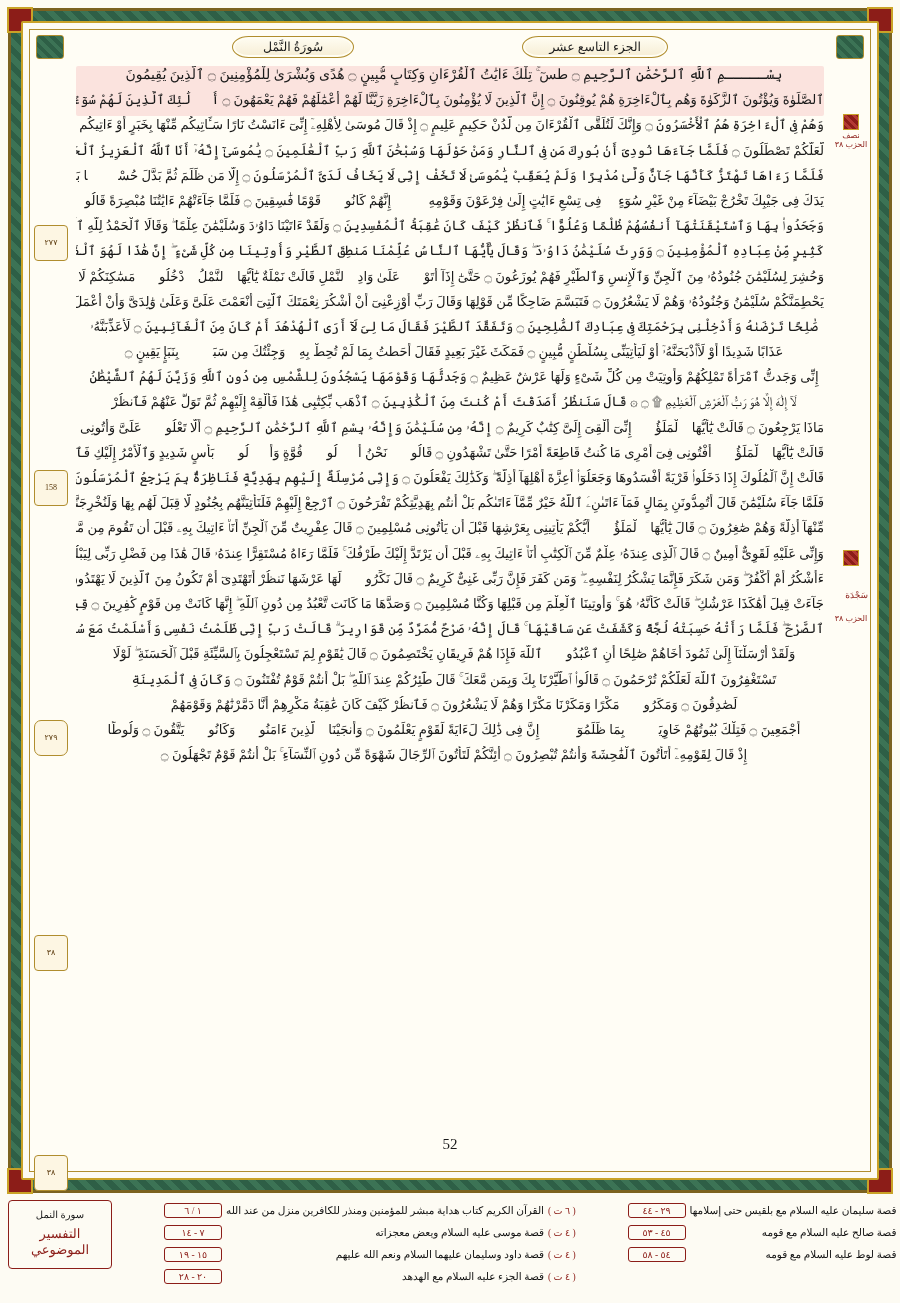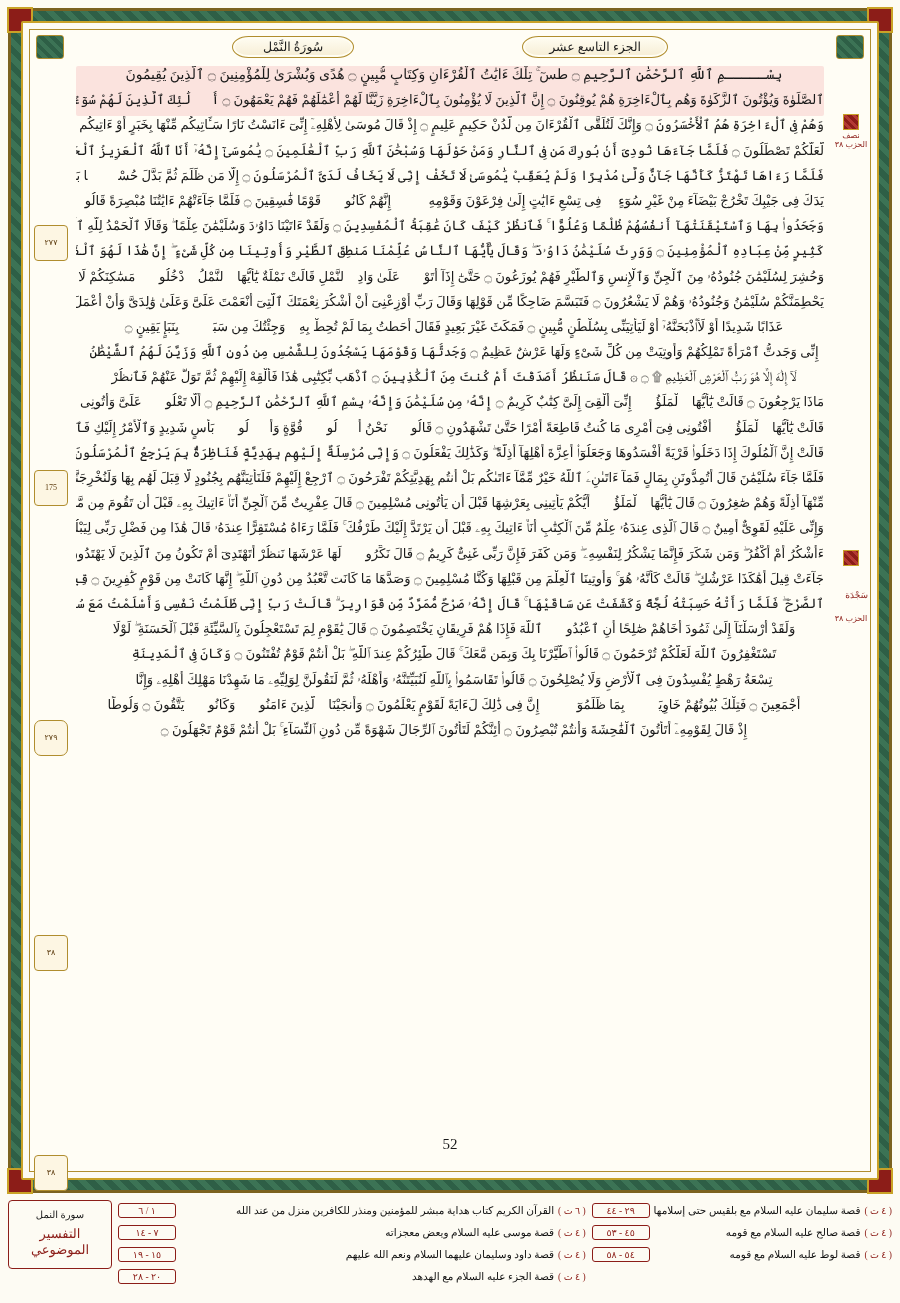--- a/index.html
+++ b/index.html
@@ -151,20 +151,21 @@
   }
   .idx-row{
     display:flex;flex-direction:row-reverse;align-items:center;gap:4px;
     height:20px;
   }
   .rng{
     border:1px solid #8c1d18;color:#8c1d18;
     border-radius:3px;
     padding:1px 5px;font-size:9.5px;min-width:46px;text-align:center;
     white-space:nowrap;
+    margin-left:46px;
   }
   .desc{flex:1;color:#111;font-size:10.5px;white-space:nowrap;}
   .tcount{color:#8c1d18;font-size:9.5px;white-space:nowrap;direction:rtl;}
   .idx-col{display:flex;flex-direction:column;gap:2px;}
   .idx-half{display:flex;flex-direction:row-reverse;gap:6px;}
 </style>
 </head>
 <body>
 
 <div class="page">
@@ -191,53 +192,54 @@
             <span class="line">ٱلصَّلَوٰةَ وَيُؤْتُونَ ٱلزَّكَوٰةَ وَهُم بِٱلْءَاخِرَةِ هُمْ يُوقِنُونَ ۝ إِنَّ ٱلَّذِينَ لَا يُؤْمِنُونَ بِٱلْءَاخِرَةِ زَيَّنَّا لَهُمْ أَعْمَٰلَهُمْ فَهُمْ يَعْمَهُونَ ۝ أُو۟لَٰٓئِكَ ٱلَّذِينَ لَهُمْ سُوٓءُ ٱلْعَذَابِ</span>
           </div>
           <span class="line">وَهُمْ فِى ٱلْءَاخِرَةِ هُمُ ٱلْأَخْسَرُونَ ۝ وَإِنَّكَ لَتُلَقَّى ٱلْقُرْءَانَ مِن لَّدُنْ حَكِيمٍ عَلِيمٍ ۝ إِذْ قَالَ مُوسَىٰ لِأَهْلِهِۦٓ إِنِّىٓ ءَانَسْتُ نَارًا سَـَٔاتِيكُم مِّنْهَا بِخَبَرٍ أَوْ ءَاتِيكُم بِشِهَابٍ قَبَسٍ</span>
           <span class="line">لَّعَلَّكُمْ تَصْطَلُونَ ۝ فَلَمَّا جَآءَهَا نُودِىَ أَنۢ بُورِكَ مَن فِى ٱلنَّارِ وَمَنْ حَوْلَهَا وَسُبْحَٰنَ ٱللَّهِ رَبِّ ٱلْعَٰلَمِينَ ۝ يَٰمُوسَىٰٓ إِنَّهُۥٓ أَنَا ٱللَّهُ ٱلْعَزِيزُ ٱلْحَكِيمُ ۝ وَأَلْقِ عَصَاكَ</span>
           <span class="line">فَلَمَّا رَءَاهَا تَهْتَزُّ كَأَنَّهَا جَآنٌّ وَلَّىٰ مُدْبِرًا وَلَمْ يُعَقِّبْ يَٰمُوسَىٰ لَا تَخَفْ إِنِّى لَا يَخَافُ لَدَىَّ ٱلْمُرْسَلُونَ ۝ إِلَّا مَن ظَلَمَ ثُمَّ بَدَّلَ حُسْنًۢا بَعْدَ سُوٓءٍ فَإِنِّى غَفُورٌ رَّحِيمٌ ۝ وَأَدْخِلْ</span>
           <span class="line">يَدَكَ فِى جَيْبِكَ تَخْرُجْ بَيْضَآءَ مِنْ غَيْرِ سُوٓءٍ ۖ فِى تِسْعِ ءَايَٰتٍ إِلَىٰ فِرْعَوْنَ وَقَوْمِهِۦٓ ۚ إِنَّهُمْ كَانُوا۟ قَوْمًا فَٰسِقِينَ ۝ فَلَمَّا جَآءَتْهُمْ ءَايَٰتُنَا مُبْصِرَةً قَالُوا۟ هَٰذَا سِحْرٌ مُّبِينٌ ۝</span>
           <span class="line">وَجَحَدُوا۟ بِهَا وَٱسْتَيْقَنَتْهَآ أَنفُسُهُمْ ظُلْمًا وَعُلُوًّا ۚ فَٱنظُرْ كَيْفَ كَانَ عَٰقِبَةُ ٱلْمُفْسِدِينَ ۝ وَلَقَدْ ءَاتَيْنَا دَاوُۥدَ وَسُلَيْمَٰنَ عِلْمًا ۖ وَقَالَا ٱلْحَمْدُ لِلَّهِ ٱلَّذِى فَضَّلَنَا عَلَىٰ</span>
           <span class="line">كَثِيرٍ مِّنْ عِبَادِهِ ٱلْمُؤْمِنِينَ ۝ وَوَرِثَ سُلَيْمَٰنُ دَاوُۥدَ ۖ وَقَالَ يَٰٓأَيُّهَا ٱلنَّاسُ عُلِّمْنَا مَنطِقَ ٱلطَّيْرِ وَأُوتِينَا مِن كُلِّ شَىْءٍ ۖ إِنَّ هَٰذَا لَهُوَ ٱلْفَضْلُ ٱلْمُبِينُ ۝</span>
           <span class="line">وَحُشِرَ لِسُلَيْمَٰنَ جُنُودُهُۥ مِنَ ٱلْجِنِّ وَٱلْإِنسِ وَٱلطَّيْرِ فَهُمْ يُوزَعُونَ ۝ حَتَّىٰٓ إِذَآ أَتَوْا۟ عَلَىٰ وَادِ ٱلنَّمْلِ قَالَتْ نَمْلَةٌ يَٰٓأَيُّهَا ٱلنَّمْلُ ٱدْخُلُوا۟ مَسَٰكِنَكُمْ لَا</span>
           <span class="line">يَحْطِمَنَّكُمْ سُلَيْمَٰنُ وَجُنُودُهُۥ وَهُمْ لَا يَشْعُرُونَ ۝ فَتَبَسَّمَ ضَاحِكًا مِّن قَوْلِهَا وَقَالَ رَبِّ أَوْزِعْنِىٓ أَنْ أَشْكُرَ نِعْمَتَكَ ٱلَّتِىٓ أَنْعَمْتَ عَلَىَّ وَعَلَىٰ وَٰلِدَىَّ وَأَنْ أَعْمَلَ</span>
+          <span class="line">صَٰلِحًا تَرْضَىٰهُ وَأَدْخِلْنِى بِرَحْمَتِكَ فِى عِبَادِكَ ٱلصَّٰلِحِينَ ۝ وَتَفَقَّدَ ٱلطَّيْرَ فَقَالَ مَا لِىَ لَآ أَرَى ٱلْهُدْهُدَ أَمْ كَانَ مِنَ ٱلْغَآئِبِينَ ۝ لَأُعَذِّبَنَّهُۥ</span>
           <span class="line">عَذَابًا شَدِيدًا أَوْ لَأَا۟ذْبَحَنَّهُۥٓ أَوْ لَيَأْتِيَنِّى بِسُلْطَٰنٍ مُّبِينٍ ۝ فَمَكَثَ غَيْرَ بَعِيدٍ فَقَالَ أَحَطتُ بِمَا لَمْ تُحِطْ بِهِۦ وَجِئْتُكَ مِن سَبَإٍۭ بِنَبَإٍ يَقِينٍ ۝</span>
           <span class="line">إِنِّى وَجَدتُّ ٱمْرَأَةً تَمْلِكُهُمْ وَأُوتِيَتْ مِن كُلِّ شَىْءٍ وَلَهَا عَرْشٌ عَظِيمٌ ۝ وَجَدتُّهَا وَقَوْمَهَا يَسْجُدُونَ لِلشَّمْسِ مِن دُونِ ٱللَّهِ وَزَيَّنَ لَهُمُ ٱلشَّيْطَٰنُ</span>
           <span class="line">لَآ إِلَٰهَ إِلَّا هُوَ رَبُّ ٱلْعَرْشِ ٱلْعَظِيمِ ۩ ۝ ۞ قَالَ سَنَنظُرُ أَصَدَقْتَ أَمْ كُنتَ مِنَ ٱلْكَٰذِبِينَ ۝ ٱذْهَب بِّكِتَٰبِى هَٰذَا فَأَلْقِهْ إِلَيْهِمْ ثُمَّ تَوَلَّ عَنْهُمْ فَٱنظُرْ</span>
           <span class="line">مَاذَا يَرْجِعُونَ ۝ قَالَتْ يَٰٓأَيُّهَا ٱلْمَلَؤُا۟ إِنِّىٓ أُلْقِىَ إِلَىَّ كِتَٰبٌ كَرِيمٌ ۝ إِنَّهُۥ مِن سُلَيْمَٰنَ وَإِنَّهُۥ بِسْمِ ٱللَّهِ ٱلرَّحْمَٰنِ ٱلرَّحِيمِ ۝ أَلَّا تَعْلُوا۟ عَلَىَّ وَأْتُونِى مُسْلِمِينَ ۝</span>
           <span class="line">قَالَتْ يَٰٓأَيُّهَا ٱلْمَلَؤُا۟ أَفْتُونِى فِىٓ أَمْرِى مَا كُنتُ قَاطِعَةً أَمْرًا حَتَّىٰ تَشْهَدُونِ ۝ قَالُوا۟ نَحْنُ أُو۟لُوا۟ قُوَّةٍ وَأُو۟لُوا۟ بَأْسٍ شَدِيدٍ وَٱلْأَمْرُ إِلَيْكِ فَٱنظُرِى مَاذَا تَأْمُرِينَ ۝</span>
           <span class="line">قَالَتْ إِنَّ ٱلْمُلُوكَ إِذَا دَخَلُوا۟ قَرْيَةً أَفْسَدُوهَا وَجَعَلُوٓا۟ أَعِزَّةَ أَهْلِهَآ أَذِلَّةً ۖ وَكَذَٰلِكَ يَفْعَلُونَ ۝ وَإِنِّى مُرْسِلَةٌ إِلَيْهِم بِهَدِيَّةٍ فَنَاظِرَةٌۢ بِمَ يَرْجِعُ ٱلْمُرْسَلُونَ ۝</span>
           <span class="line">فَلَمَّا جَآءَ سُلَيْمَٰنَ قَالَ أَتُمِدُّونَنِ بِمَالٍ فَمَآ ءَاتَىٰنِۦَ ٱللَّهُ خَيْرٌ مِّمَّآ ءَاتَىٰكُم بَلْ أَنتُم بِهَدِيَّتِكُمْ تَفْرَحُونَ ۝ ٱرْجِعْ إِلَيْهِمْ فَلَنَأْتِيَنَّهُم بِجُنُودٍ لَّا قِبَلَ لَهُم بِهَا وَلَنُخْرِجَنَّهُم</span>
           <span class="line">مِّنْهَآ أَذِلَّةً وَهُمْ صَٰغِرُونَ ۝ قَالَ يَٰٓأَيُّهَا ٱلْمَلَؤُا۟ أَيُّكُمْ يَأْتِينِى بِعَرْشِهَا قَبْلَ أَن يَأْتُونِى مُسْلِمِينَ ۝ قَالَ عِفْرِيتٌ مِّنَ ٱلْجِنِّ أَنَا۠ ءَاتِيكَ بِهِۦ قَبْلَ أَن تَقُومَ مِن مَّقَامِكَ</span>
           <span class="line">وَإِنِّى عَلَيْهِ لَقَوِىٌّ أَمِينٌ ۝ قَالَ ٱلَّذِى عِندَهُۥ عِلْمٌ مِّنَ ٱلْكِتَٰبِ أَنَا۠ ءَاتِيكَ بِهِۦ قَبْلَ أَن يَرْتَدَّ إِلَيْكَ طَرْفُكَ ۚ فَلَمَّا رَءَاهُ مُسْتَقِرًّا عِندَهُۥ قَالَ هَٰذَا مِن فَضْلِ رَبِّى لِيَبْلُوَنِىٓ</span>
           <span class="line">ءَأَشْكُرُ أَمْ أَكْفُرُ ۖ وَمَن شَكَرَ فَإِنَّمَا يَشْكُرُ لِنَفْسِهِۦ ۖ وَمَن كَفَرَ فَإِنَّ رَبِّى غَنِىٌّ كَرِيمٌ ۝ قَالَ نَكِّرُوا۟ لَهَا عَرْشَهَا نَنظُرْ أَتَهْتَدِىٓ أَمْ تَكُونُ مِنَ ٱلَّذِينَ لَا يَهْتَدُونَ ۝ فَلَمَّا</span>
           <span class="line">جَآءَتْ قِيلَ أَهَٰكَذَا عَرْشُكِ ۖ قَالَتْ كَأَنَّهُۥ هُوَ ۚ وَأُوتِينَا ٱلْعِلْمَ مِن قَبْلِهَا وَكُنَّا مُسْلِمِينَ ۝ وَصَدَّهَا مَا كَانَت تَّعْبُدُ مِن دُونِ ٱللَّهِ ۖ إِنَّهَا كَانَتْ مِن قَوْمٍ كَٰفِرِينَ ۝ قِيلَ لَهَا ٱدْخُلِى</span>
           <span class="line">ٱلصَّرْحَ ۖ فَلَمَّا رَأَتْهُ حَسِبَتْهُ لُجَّةً وَكَشَفَتْ عَن سَاقَيْهَا ۚ قَالَ إِنَّهُۥ صَرْحٌ مُّمَرَّدٌ مِّن قَوَارِيرَ ۗ قَالَتْ رَبِّ إِنِّى ظَلَمْتُ نَفْسِى وَأَسْلَمْتُ مَعَ سُلَيْمَٰنَ لِلَّهِ رَبِّ ٱلْعَٰلَمِينَ ۝</span>
           <span class="line">وَلَقَدْ أَرْسَلْنَآ إِلَىٰ ثَمُودَ أَخَاهُمْ صَٰلِحًا أَنِ ٱعْبُدُوا۟ ٱللَّهَ فَإِذَا هُمْ فَرِيقَانِ يَخْتَصِمُونَ ۝ قَالَ يَٰقَوْمِ لِمَ تَسْتَعْجِلُونَ بِٱلسَّيِّئَةِ قَبْلَ ٱلْحَسَنَةِ ۖ لَوْلَا</span>
           <span class="line">تَسْتَغْفِرُونَ ٱللَّهَ لَعَلَّكُمْ تُرْحَمُونَ ۝ قَالُوا۟ ٱطَّيَّرْنَا بِكَ وَبِمَن مَّعَكَ ۚ قَالَ طَٰٓئِرُكُمْ عِندَ ٱللَّهِ ۖ بَلْ أَنتُمْ قَوْمٌ تُفْتَنُونَ ۝ وَكَانَ فِى ٱلْمَدِينَةِ</span>
-          <span class="line">تِسْعَةُ رَهْطٍ يُفْسِدُونَ فِى ٱلْأَرْضِ وَلَا يُصْلِحُونَ ۝ قَالُوا۟ تَقَاسَمُوا۟ بِٱللَّهِ لَنُبَيِّتَنَّهُۥ وَأَهْلَهُۥ ثُمَّ لَنَقُولَنَّ لِوَلِيِّهِۦ مَا شَهِدْنَا مَهْلِكَ أَهْلِهِۦ وَإِنَّا</span>
+          <span class="line">لَصَٰدِقُونَ ۝ وَمَكَرُوا۟ مَكْرًا وَمَكَرْنَا مَكْرًا وَهُمْ لَا يَشْعُرُونَ ۝ فَٱنظُرْ كَيْفَ كَانَ عَٰقِبَةُ مَكْرِهِمْ أَنَّا دَمَّرْنَٰهُمْ وَقَوْمَهُمْ</span>
           <span class="line">أَجْمَعِينَ ۝ فَتِلْكَ بُيُوتُهُمْ خَاوِيَةًۢ بِمَا ظَلَمُوٓا۟ ۗ إِنَّ فِى ذَٰلِكَ لَءَايَةً لِّقَوْمٍ يَعْلَمُونَ ۝ وَأَنجَيْنَا ٱلَّذِينَ ءَامَنُوا۟ وَكَانُوا۟ يَتَّقُونَ ۝ وَلُوطًا</span>
           <span class="line">إِذْ قَالَ لِقَوْمِهِۦٓ أَتَأْتُونَ ٱلْفَٰحِشَةَ وَأَنتُمْ تُبْصِرُونَ ۝ أَئِنَّكُمْ لَتَأْتُونَ ٱلرِّجَالَ شَهْوَةً مِّن دُونِ ٱلنِّسَآءِ ۚ بَلْ أَنتُمْ قَوْمٌ تَجْهَلُونَ ۝</span>
         </div>
 
         <div class="hizb-mark" style="top:44px;margin-top:40px;">
           <div class="sq"></div>
           <div>نصف الحزب ٣٨</div>
         </div>
         <div class="hizb-mark" style="top:520px;">
           <div class="sq"></div>
         </div>
         <div class="sajda-mark" style="top:560px;">سَجْدَة</div>
         <div class="hizb-mark" style="top:585px;">
           <div>الحزب ٣٨</div>
         </div>
 
         <div class="side-marker left" style="top:195px;">٢٧٧</div>
-        <div class="side-marker left" style="top:440px;">175</div>
+        <div class="side-marker left" style="top:440px;">158</div>
         <div class="side-marker left" style="top:690px;border-radius:7px;">٢٧٩</div>
         <div class="side-marker left" style="top:905px;">٣٨</div>
         <div class="side-marker left" style="top:1125px;">٣٨</div>
 
         <div class="page-number">52</div>
 
       </div>
     </div>
   </div>
 

